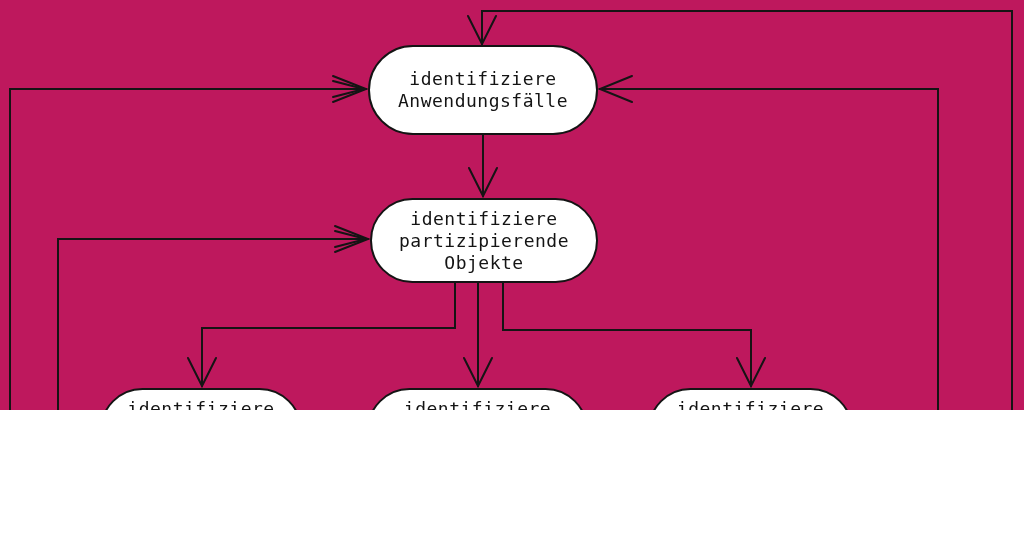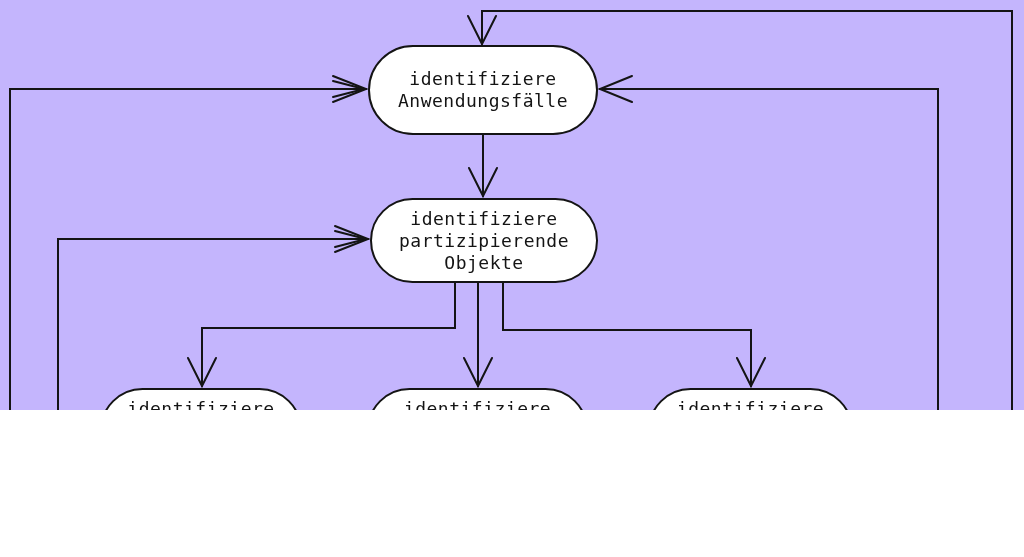--- a/index.html
+++ b/index.html
@@ -1,17 +1,17 @@
 <!DOCTYPE html>
 <html><head>
 <meta charset="utf-8">
 <style>
   html,body{margin:0;padding:0;background:#fff;}
   #stage{
-    position:relative;width:1024px;height:410px;background:#c4b5fd;
+    position:relative;width:1024px;height:410px;background:#be185d;
     overflow:hidden;font-family:"DejaVu Sans Mono",monospace;
   }
   #wires{position:absolute;left:0;top:0;z-index:1;}
   #wires path{fill:none;stroke:#141414;stroke-width:2;stroke-linecap:round;stroke-linejoin:miter;}
   .node{
     position:absolute;z-index:2;background:#ffffff;border:2px solid #141414;
     display:flex;align-items:center;justify-content:center;text-align:center;
     box-sizing:border-box;
   }
   .node-label{

